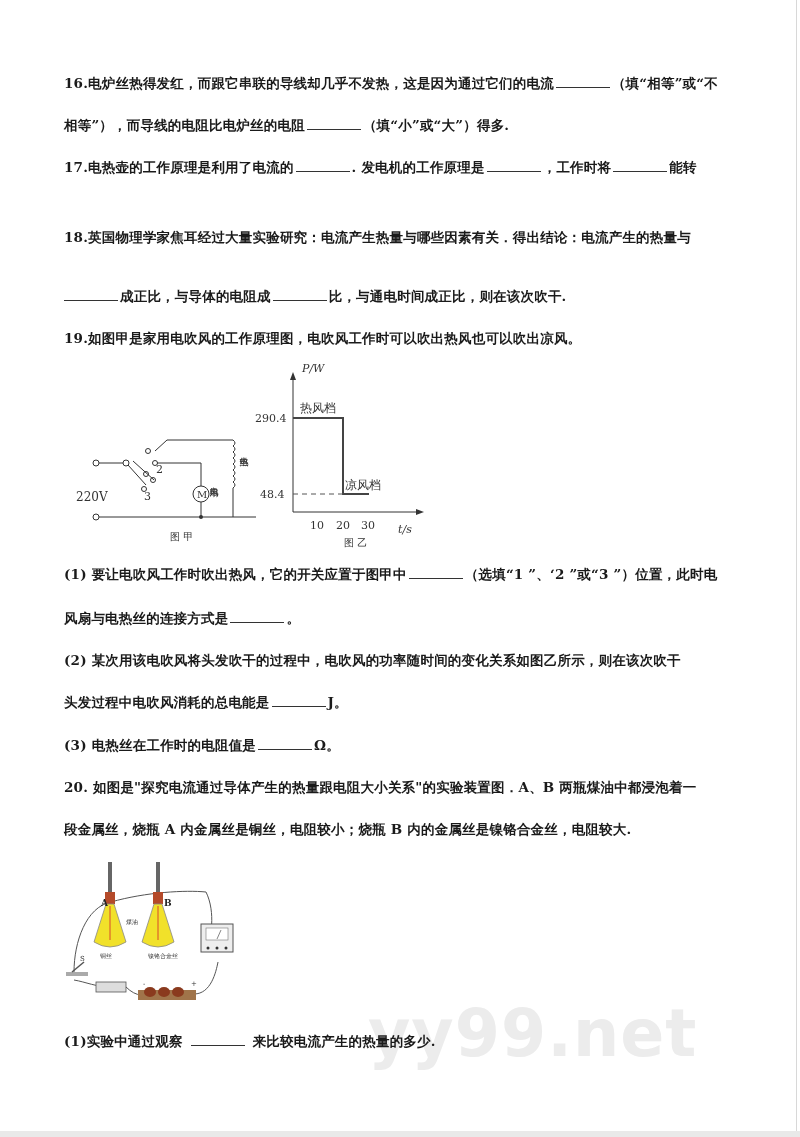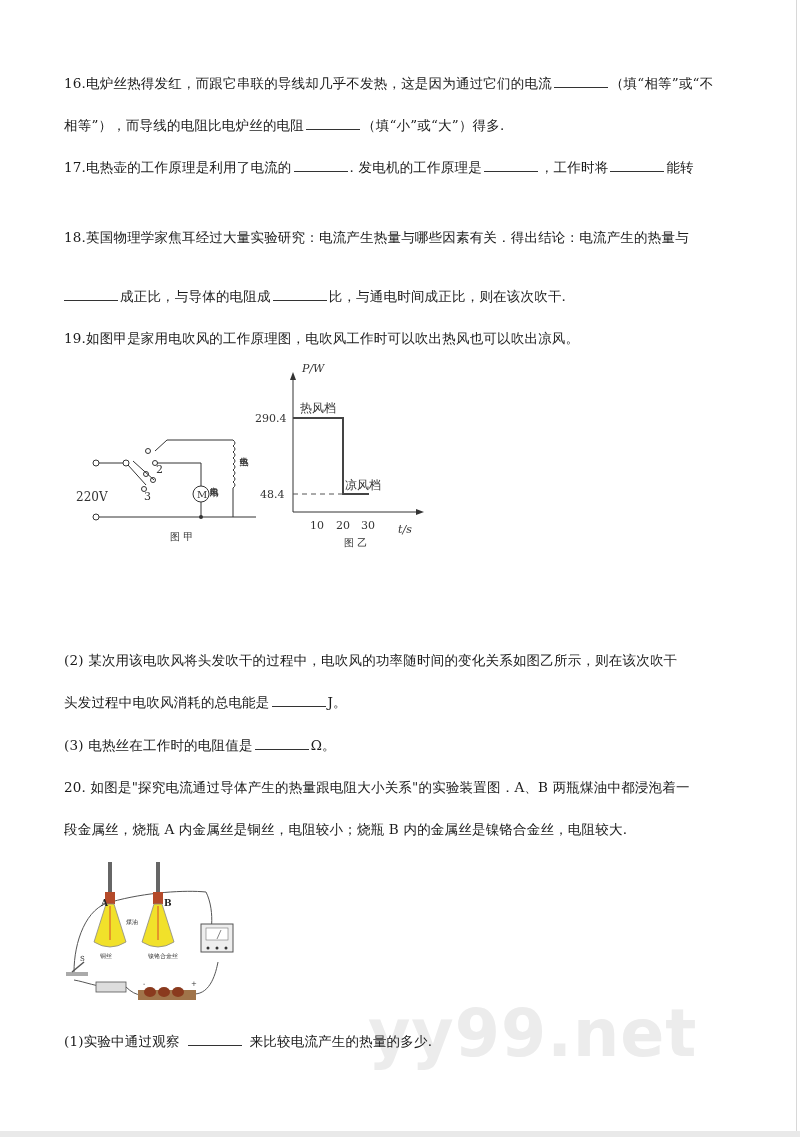--- a/index.html
+++ b/index.html
@@ -8,20 +8,21 @@
       font-family: "DejaVu Serif", "Liberation Serif", serif; color: #1a1a1a;
     }
     .page {
       position: absolute; left: 0; top: 0; width: 796px; height: 1131px;
       background: #fff; border-right: 1px solid #d8d8d8; border-bottom: 1px solid #d8d8d8;
     }
     .bottom-strip { position: absolute; left: 0; top: 1131px; width: 800px; height: 6px; background: #e9e9e9; }
     .line {
       position: absolute; left: 64px; font-size: 13.5px; line-height: 18px; white-space: nowrap;
       letter-spacing: 0.2px;
+      font-weight: bold;
     }
     .blank {
       display: inline-block; width: 54px; border-bottom: 1px solid #333; height: 12px; margin: 0 2px;
       vertical-align: baseline;
     }
     .fig { position: absolute; }
     .watermark {
       position: absolute; left: 368px; top: 996px; font-family: "DejaVu Sans", sans-serif;
       font-weight: bold; font-size: 65px; color: #ececec; letter-spacing: 1px; z-index: 0;
     }
@@ -110,20 +111,26 @@
     <text x="10" y="136" font-size="11" fill="#333">48.4</text>
     <text x="60" y="167" font-size="11" fill="#333">10</text>
     <text x="86" y="167" font-size="11" fill="#333">20</text>
     <text x="111" y="167" font-size="11" fill="#333">30</text>
     <text x="148" y="171" font-size="11" font-style="italic" fill="#333">t/s</text>
     <text x="50" y="50" font-size="12" fill="#333">热风档</text>
     <text x="95" y="127" font-size="12" fill="#333">凉风档</text>
     <text x="94" y="184" font-size="10" fill="#333">图 乙</text>
   </svg>
 
+  <div class="line" style="top:565px">
+    <span>(1) 要让电吹风工作时吹出热风，它的开关应置于图甲中</span><span class="blank"></span><span>（选填“1 ”、‘2 ”或“3 ”）位置，此时电</span>
+  </div>
+  <div class="line" style="top:609px">
+    <span>风扇与电热丝的连接方式是</span><span class="blank"></span><span>。</span>
+  </div>
   <div class="line" style="top:651px">
     <span>(2) 某次用该电吹风将头发吹干的过程中，电吹风的功率随时间的变化关系如图乙所示，则在该次吹干</span>
   </div>
   <div class="line" style="top:693px">
     <span>头发过程中电吹风消耗的总电能是</span><span class="blank"></span><span>J。</span>
   </div>
   <div class="line" style="top:736px">
     <span>(3) 电热丝在工作时的电阻值是</span><span class="blank"></span><span>Ω。</span>
   </div>
 

